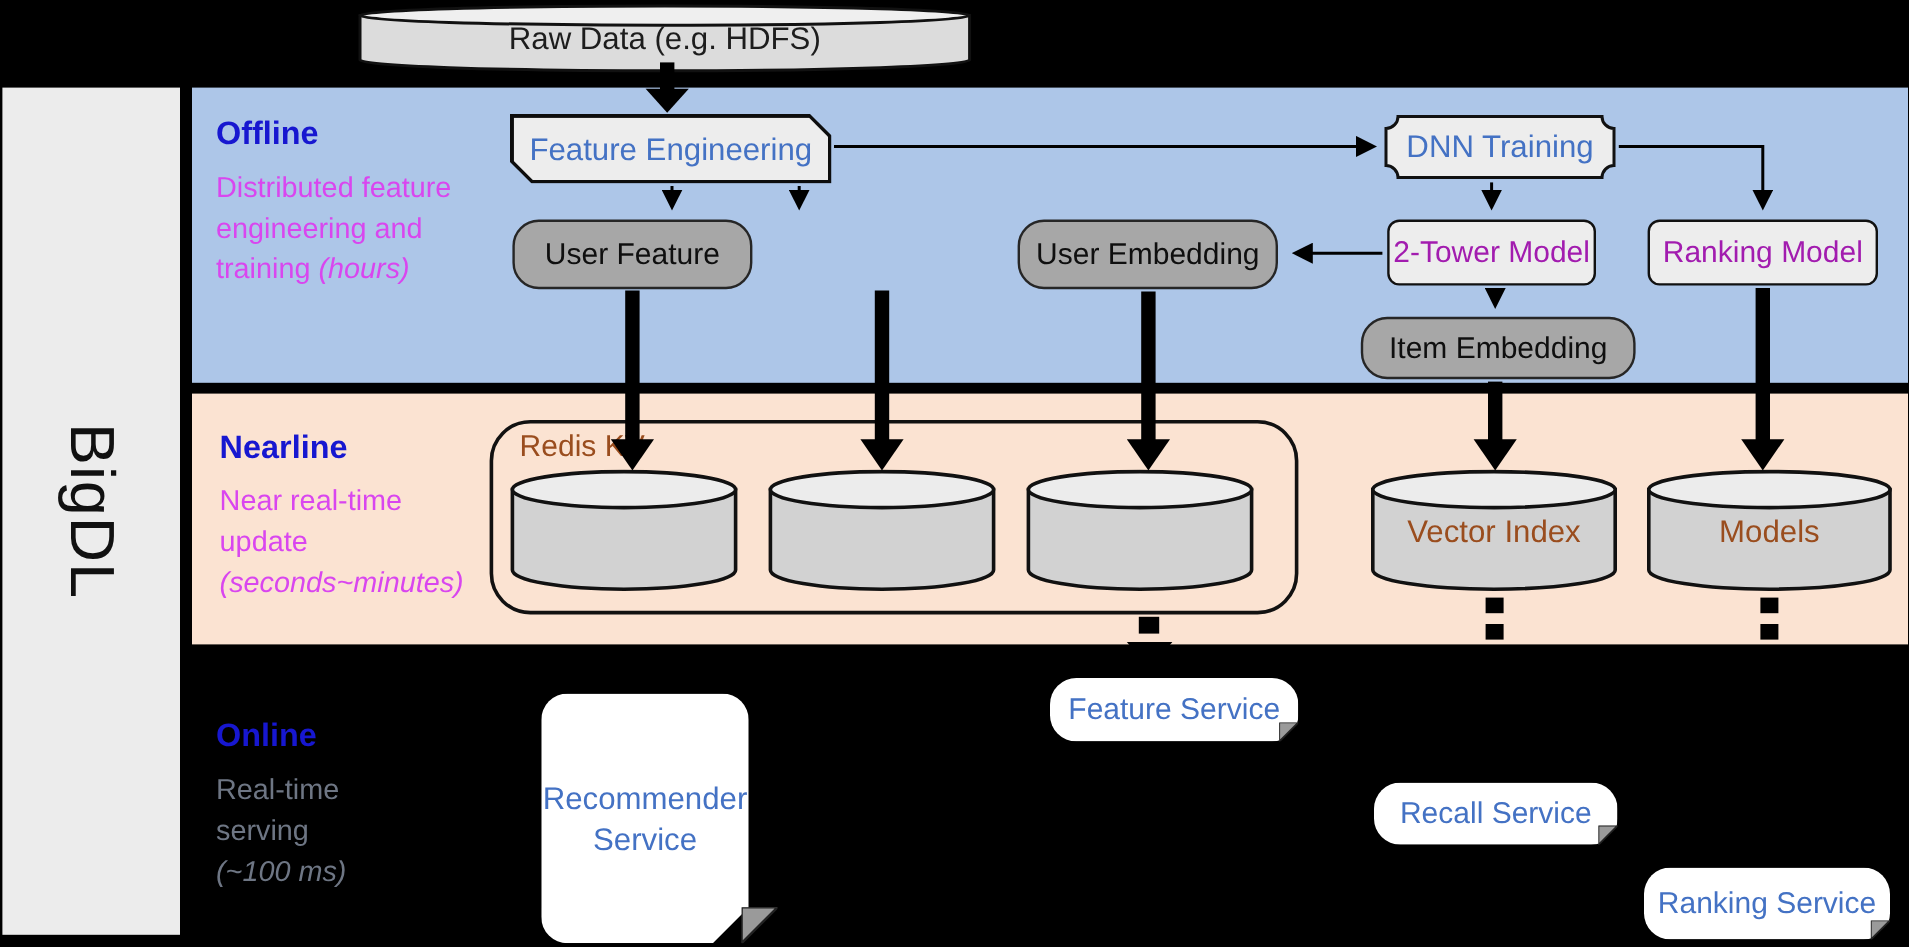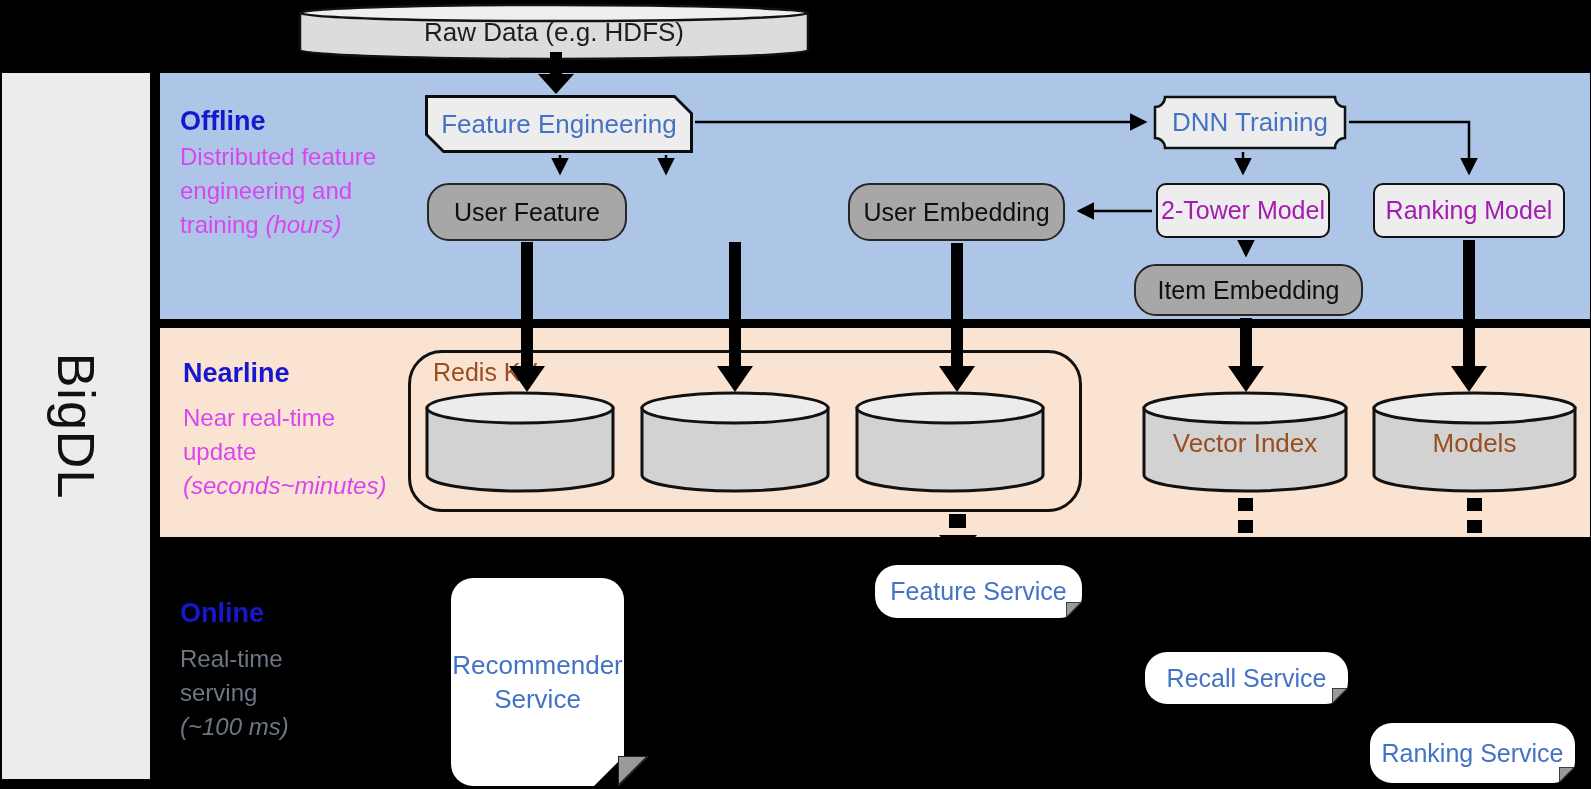--- a/index.html
+++ b/index.html
@@ -13,21 +13,21 @@
   .band-nearline{left:160px;top:328px;width:1430px;height:209px;background:#fbe3d2;}
   
   .sidebar{left:2px;top:73px;width:148px;height:706px;background:#ececec;
     display:flex;align-items:center;justify-content:center;}
   .sidebar span{transform:rotate(90deg);font-size:52px;color:#111;white-space:nowrap;letter-spacing:1px;}
   
   .band-title{font-size:27px;font-weight:600;color:#1717d0;}
   .band-desc{font-size:24px;line-height:34px;color:#d946ef;}
   .band-desc i{font-style:italic;}
   .online .band-desc{color:#6e7684;}
-  .t-offline{left:180px;top:96px;margin-top:10px;}
+  .t-offline{left:180px;top:96px;}
   .d-offline{left:180px;top:140px;width:205px;}
   .t-nearline{left:183px;top:358px;}
   .d-nearline{left:183px;top:401px;width:205px;}
   .t-online{left:180px;top:598px;}
   .d-online{left:180px;top:642px;width:140px;}
   
   .node{display:flex;align-items:center;justify-content:center;text-align:center;font-size:25px;border-radius:22px;}
   .gbox{background:#a7a7a7;border:2.5px solid #262626;color:#0f0f0f;box-sizing:border-box;}
   .rbox{background:#ededed;border:2.5px solid #111;border-radius:10px;color:#a21caf;box-sizing:border-box;}
   .blue-text{color:#4472c4;}

